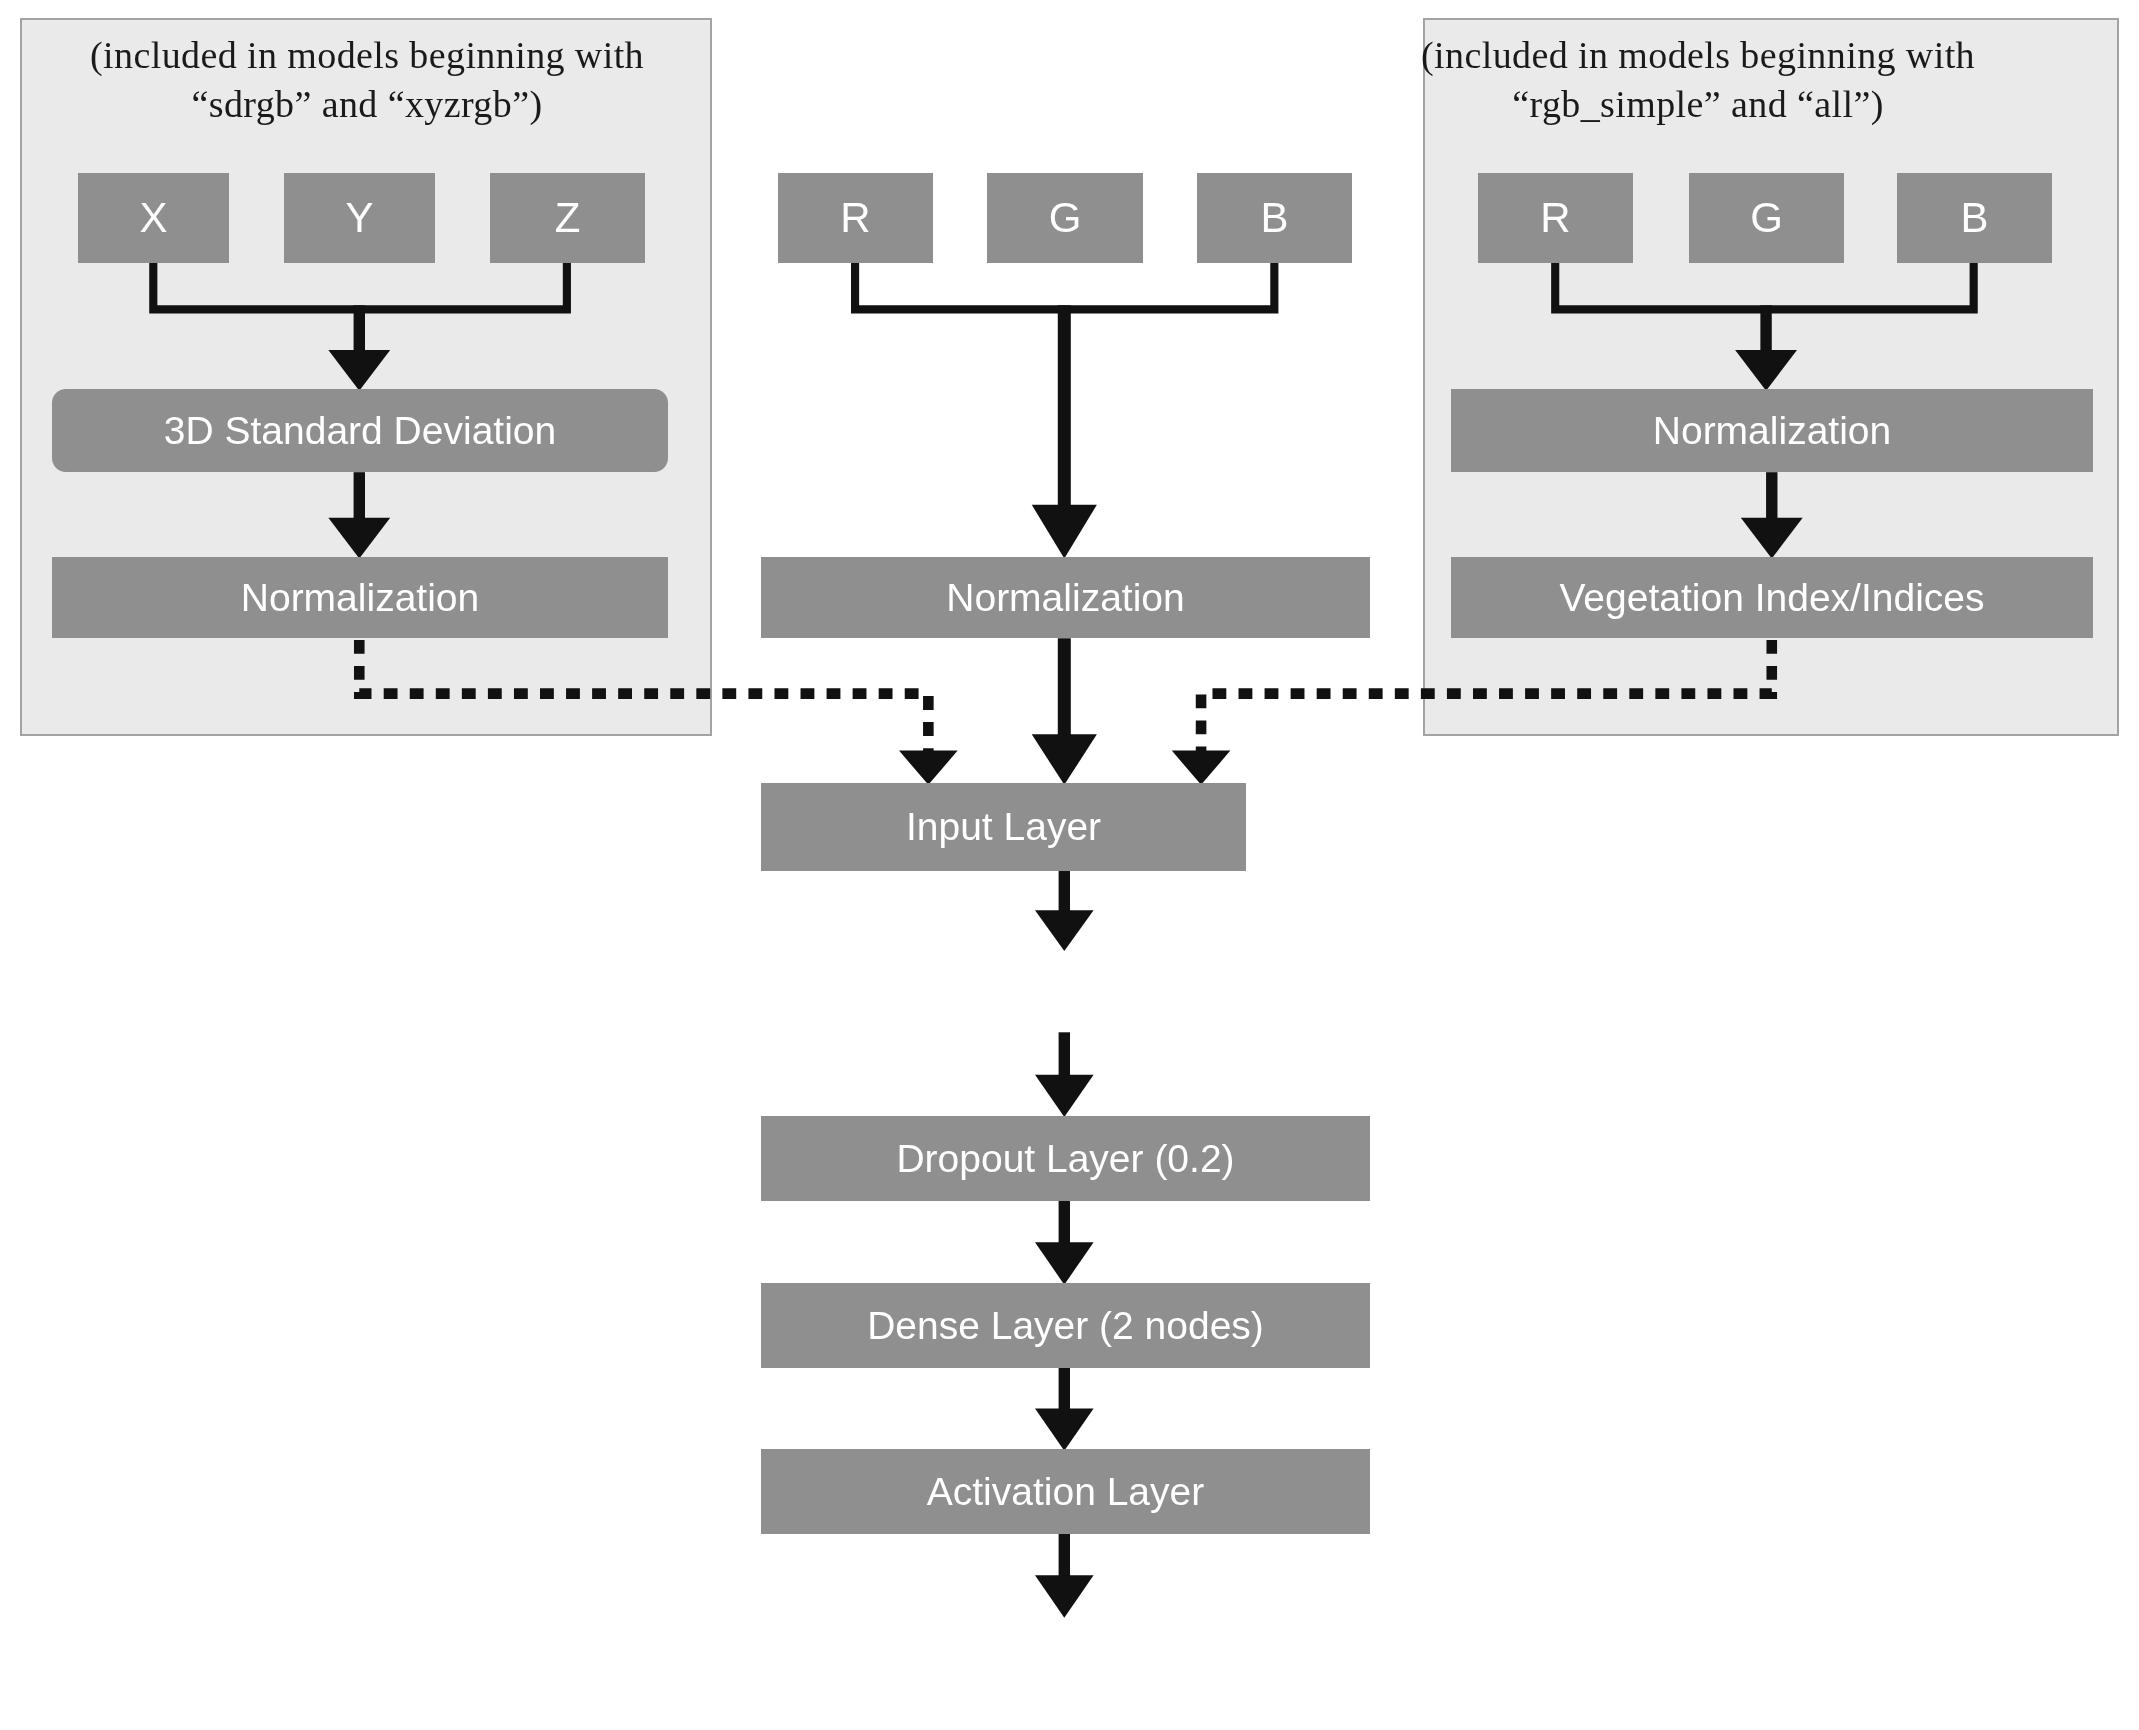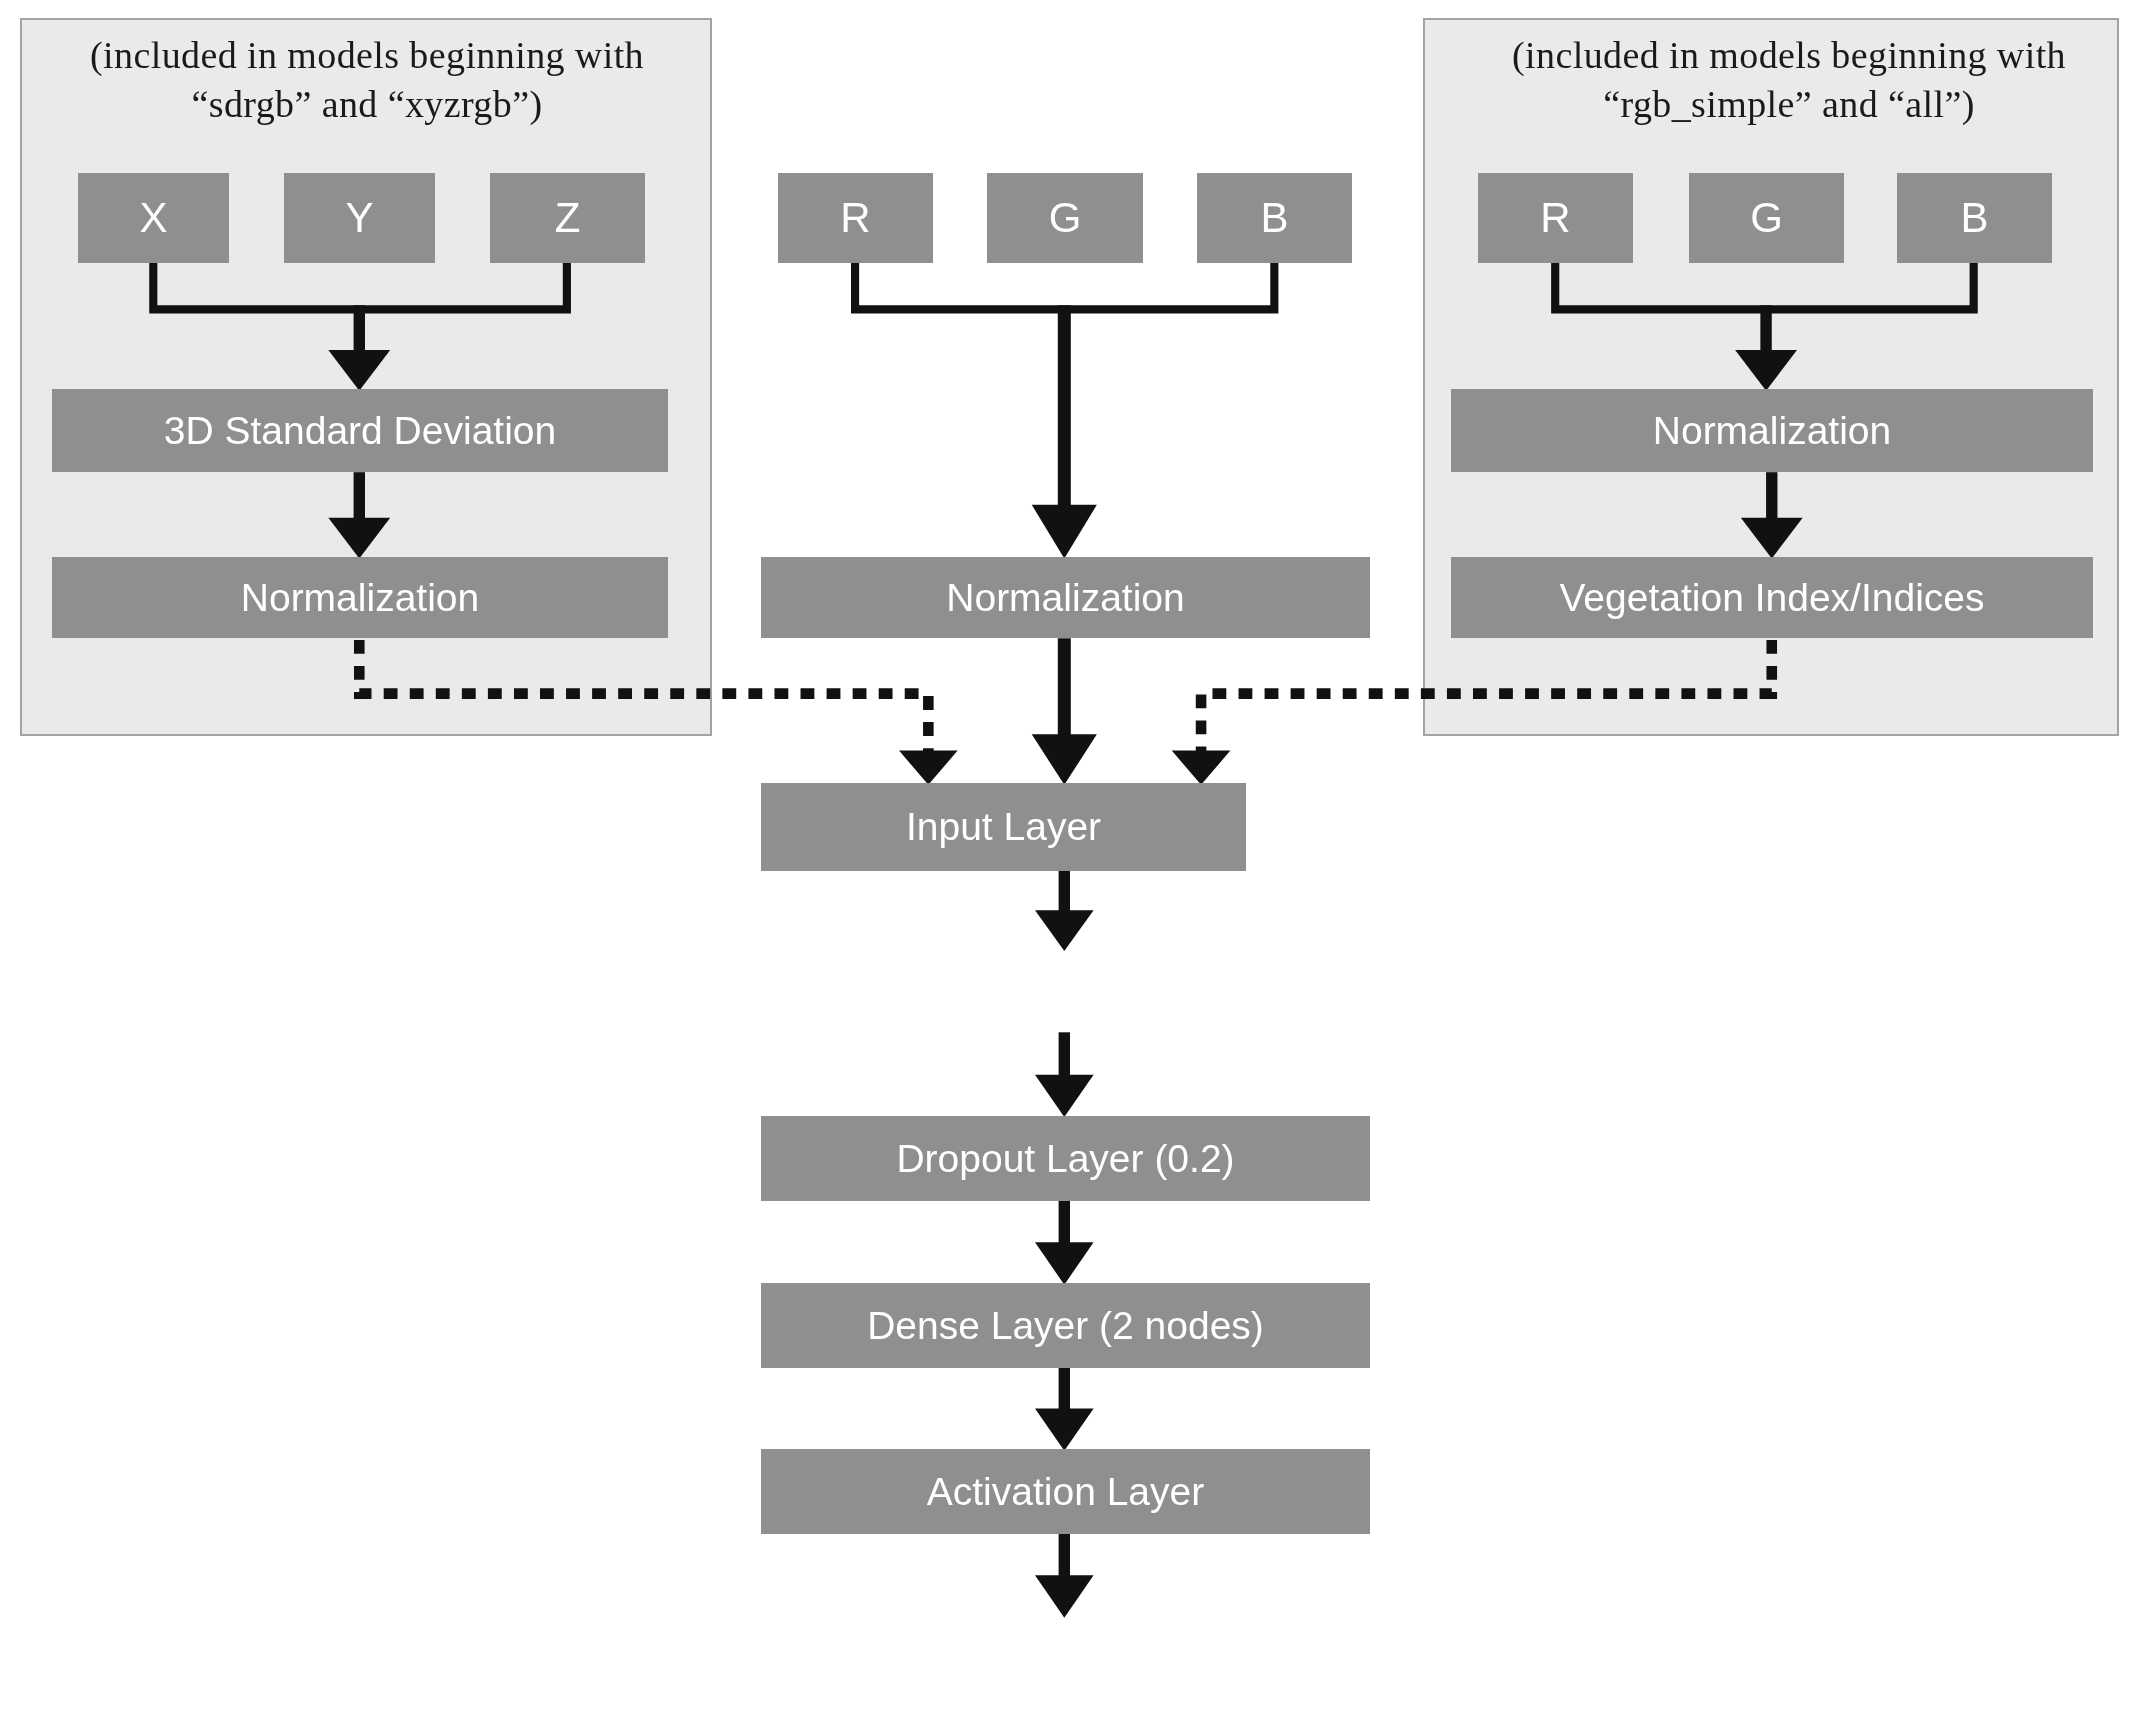--- a/index.html
+++ b/index.html
@@ -94,33 +94,33 @@
       <polygon points="1271,1526 1343,1526 1307,1578"></polygon>
       <polygon points="1271,1730 1343,1730 1307,1782"></polygon>
       <polygon points="1271,1935 1343,1935 1307,1987"></polygon>
     </g>
   </svg>
 
   <div class="caption" style="left:37px;top:31px;width:660px;">(included in models beginning with “sdrgb” and “xyzrgb”)</div>
   <div class="inbox" style="left:78px;top:173px;width:151px;height:90px;">X</div>
   <div class="inbox" style="left:284px;top:173px;width:151px;height:90px;">Y</div>
   <div class="inbox" style="left:490px;top:173px;width:155px;height:90px;">Z</div>
-  <div class="box" style="left:52px;top:389px;width:616px;height:83px;">3D Standard Deviation</div>
+  <div class="box" style="left:52px;top:389px;width:616px;height:83px;border-radius:14px;">3D Standard Deviation</div>
   <div class="box" style="left:52px;top:557px;width:616px;height:81px;">Normalization</div>
 
   <div class="inbox" style="left:778px;top:173px;width:155px;height:90px;">R</div>
   <div class="inbox" style="left:987px;top:173px;width:156px;height:90px;">G</div>
   <div class="inbox" style="left:1197px;top:173px;width:155px;height:90px;">B</div>
   <div class="box" style="left:761px;top:557px;width:609px;height:81px;">Normalization</div>
   <div class="box" style="left:761px;top:783px;width:485px;height:88px;">Input Layer</div>
   <div class="box" style="left:761px;top:1116px;width:609px;height:85px;">Dropout Layer (0.2)</div>
   <div class="box" style="left:761px;top:1283px;width:609px;height:85px;">Dense Layer (2 nodes)</div>
   <div class="box" style="left:761px;top:1449px;width:609px;height:85px;">Activation Layer</div>
 
-  <div class="caption" style="left:1457px;top:31px;width:664px;">(included in models beginning with “rgb_simple” and “all”)</div>
+  <div class="caption" style="left:1366px;top:31px;width:664px;">(included in models beginning with “rgb_simple” and “all”)</div>
   <div class="inbox" style="left:1478px;top:173px;width:155px;height:90px;">R</div>
   <div class="inbox" style="left:1689px;top:173px;width:155px;height:90px;">G</div>
   <div class="inbox" style="left:1897px;top:173px;width:155px;height:90px;">B</div>
   <div class="box" style="left:1451px;top:389px;width:642px;height:83px;">Normalization</div>
   <div class="box" style="left:1451px;top:557px;width:642px;height:81px;">Vegetation Index/Indices</div>
 
 </div>
 
 
 </body></html>

